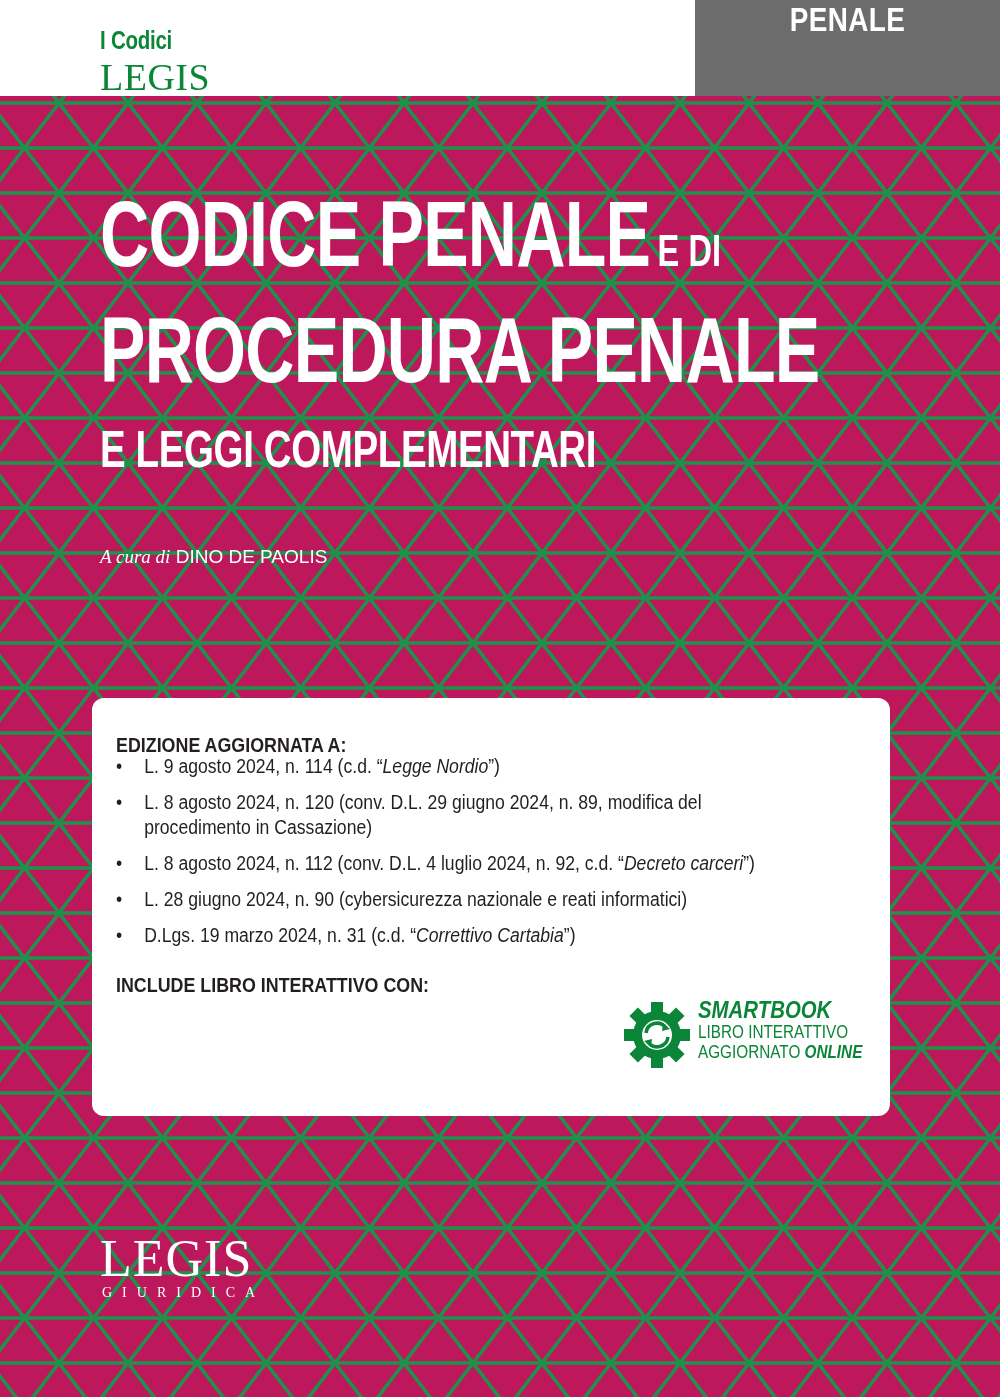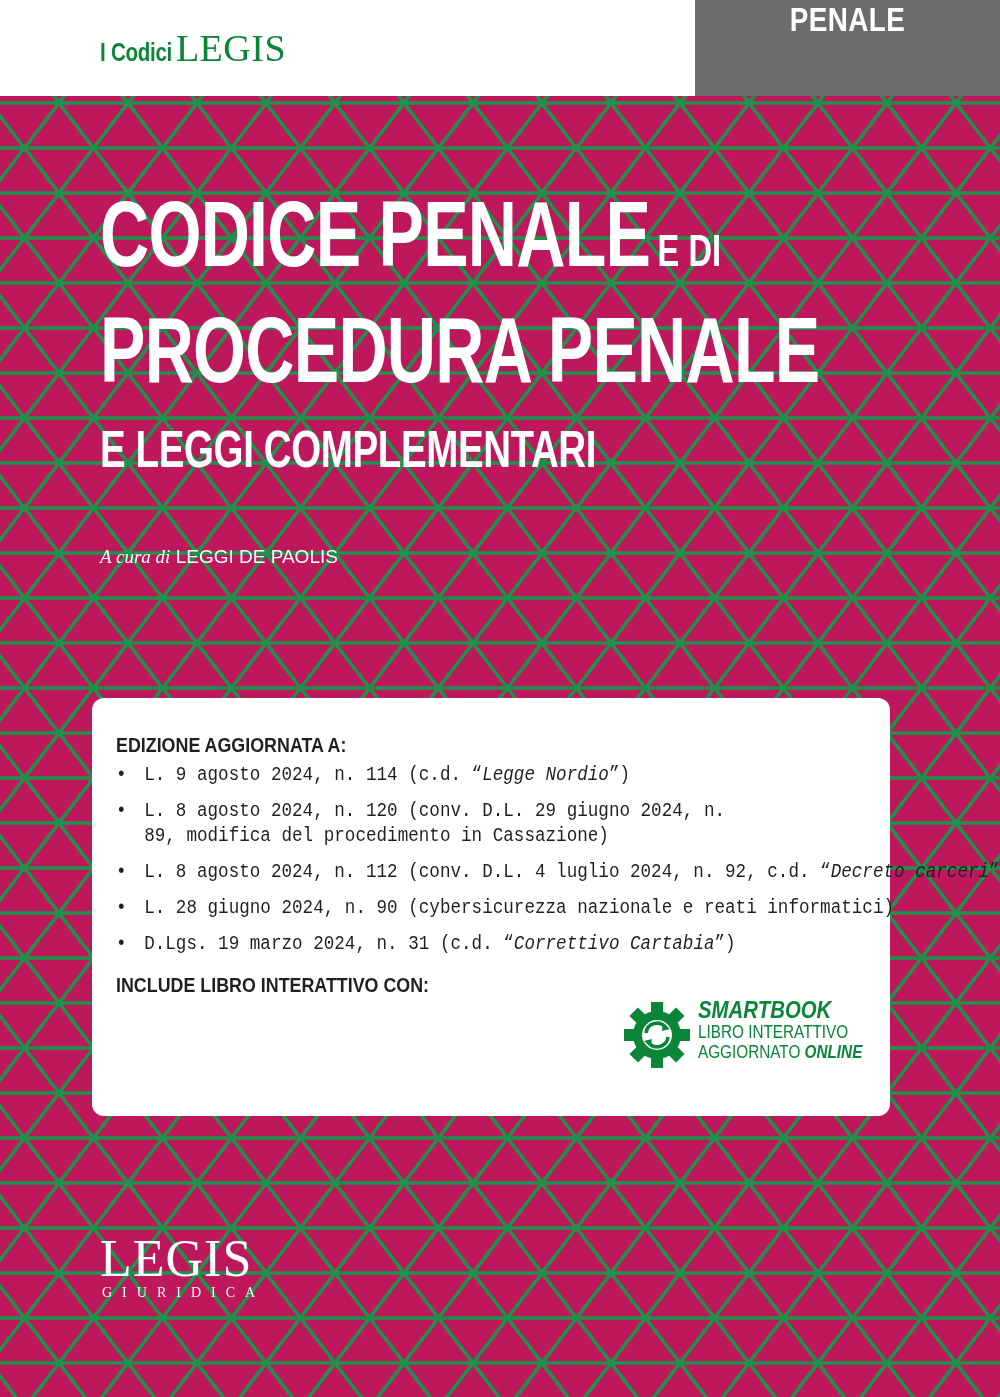--- a/index.html
+++ b/index.html
@@ -1,20 +1,20 @@
 <!DOCTYPE html>
 <html><head>
 <meta charset="utf-8">
 <style>
   * { margin: 0; padding: 0; box-sizing: border-box; }
   html, body { width: 1000px; height: 1397px; overflow: hidden; background: #ffffff; }
   body { position: relative; font-family: "Liberation Sans", sans-serif; }
 
   .topbar { position: absolute; left: 0; top: 0; width: 1000px; height: 96px; background: #ffffff; }
-  .series-logo { position: absolute; left: 100px; top: 26px; height: 44px; display: flex; align-items: baseline; color: #0b8638; }
+  .series-logo { position: absolute; left: 100px; top: 26px; height: 44px; display: flex; align-items: baseline; color: #0b8638; flex-direction: column; }
   .series-prefix { font-family: "Liberation Sans", sans-serif; font-weight: bold; font-size: 25px; transform: scaleX(0.82); transform-origin: left center; display: inline-block; margin-right: -12px; letter-spacing: -0.3px; }
   .series-brand { font-family: "Liberation Serif", serif; font-size: 38px; letter-spacing: 0.5px; }
   .category-tab { position: absolute; left: 695px; top: 0; width: 305px; height: 96px; background: #6d6c6d; color: #ffffff; display: flex; align-items: flex-start; justify-content: center; }
   .category-tab span { font-family: "Liberation Sans", sans-serif; font-weight: bold; font-size: 34px; transform: scaleX(0.82); display: inline-block; letter-spacing: 0.5px; }
 
   .cover { position: absolute; left: 0; top: 96px; width: 1000px; height: 1301px; background: #be185d; overflow: hidden; }
   .pattern { position: absolute; left: 0; top: 0; width: 1000px; height: 1301px; }
 
   .title { position: absolute; left: 100px; color: #ffffff; font-family: "Liberation Sans", sans-serif; font-weight: bold; white-space: nowrap; transform-origin: left top; }
   .title-line1 { top: 92px; font-size: 92px; transform: scaleX(0.74); letter-spacing: -1px; line-height: 1; }
@@ -22,21 +22,21 @@
   .title-line2 { top: 208px; font-size: 92px; transform: scaleX(0.74); letter-spacing: -1px; line-height: 1; }
   .title-line3 { top: 327px; font-size: 52px; transform: scaleX(0.74); letter-spacing: -0.5px; line-height: 1; }
 
   .editor { position: absolute; left: 100px; top: 450px; color: #ffffff; font-size: 19px; font-family: "Liberation Sans", sans-serif; }
   .editor .label { font-style: italic; font-family: Liberation Serif, serif; }
 
   .info-box { position: absolute; left: 92px; top: 602px; width: 798px; height: 418px; background: #ffffff; border-radius: 12px; color: #231f20; }
   .box-heading { position: absolute; left: 24px; font-weight: bold; font-size: 21px; transform: scaleX(0.85); transform-origin: left top; white-space: nowrap; }
   .h1 { top: 35px; }
   .h2 { top: 275px; }
-  .bullet-list { position: absolute; left: 24px; top: 64px; width: 760px; list-style: none; font-family: Liberation Mono, monospace; }
+  .bullet-list { position: absolute; left: 24px; top: 56px; width: 760px; list-style: none; }
   .bullet-list li { position: relative; padding-left: 32px; font-size: 20px; line-height: 25px; margin-bottom: 11px; transform: scaleX(0.88); transform-origin: left top; white-space: nowrap; }
   .bullet-list li::before { content: "•"; position: absolute; left: 0; top: 0; }
   .bullet-list li em { font-style: italic; }
   .bullet-list li.two-line { white-space: normal; width: 740px; }
   .include-list { position: absolute; left: 24px; top: 305px; width: 520px; list-style: none; }
   .include-list li { position: relative; padding-left: 32px; font-size: 20px; line-height: 25px; transform: scaleX(0.88); transform-origin: left top; width: 560px; }
   .include-list li::before { content: "•"; position: absolute; left: 0; top: 0; }
   .include-list b { font-weight: bold; }
 
   .smartbook { position: absolute; left: 530px; top: 302px; width: 260px; height: 70px; color: #0b8638; }
@@ -82,21 +82,21 @@
   </svg>
 
   <div class="title title-line1">
     <span>CODICE PENALE</span><span class="small">E DI</span>
   </div>
   <div class="title title-line2">PROCEDURA PENALE</div>
   <div class="title title-line3">E LEGGI COMPLEMENTARI</div>
 
   <div class="editor">
     <span class="label">A cura di</span>
-    <span>LEGGI DE PAOLIS</span>
+    <span>DINO DE PAOLIS</span>
   </div>
 
   <div class="info-box">
     <div class="box-heading h1">EDIZIONE AGGIORNATA A:</div>
     <ul class="bullet-list">
       <li><span>L. 9 agosto 2024, n. 114 (c.d. “</span><em>Legge Nordio</em><span>”)</span></li>
       <li class="two-line"><span>L. 8 agosto 2024, n. 120 (conv. D.L. 29 giugno 2024, n. 89, modifica del procedimento in Cassazione)</span></li>
       <li><span>L. 8 agosto 2024, n. 112 (conv. D.L. 4 luglio 2024, n. 92, c.d. “</span><em>Decreto carceri</em><span>”)</span></li>
       <li><span>L. 28 giugno 2024, n. 90 (cybersicurezza nazionale e reati informatici)</span></li>
       <li><span>D.Lgs. 19 marzo 2024, n. 31 (c.d. “</span><em>Correttivo Cartabia</em><span>”)</span></li>

